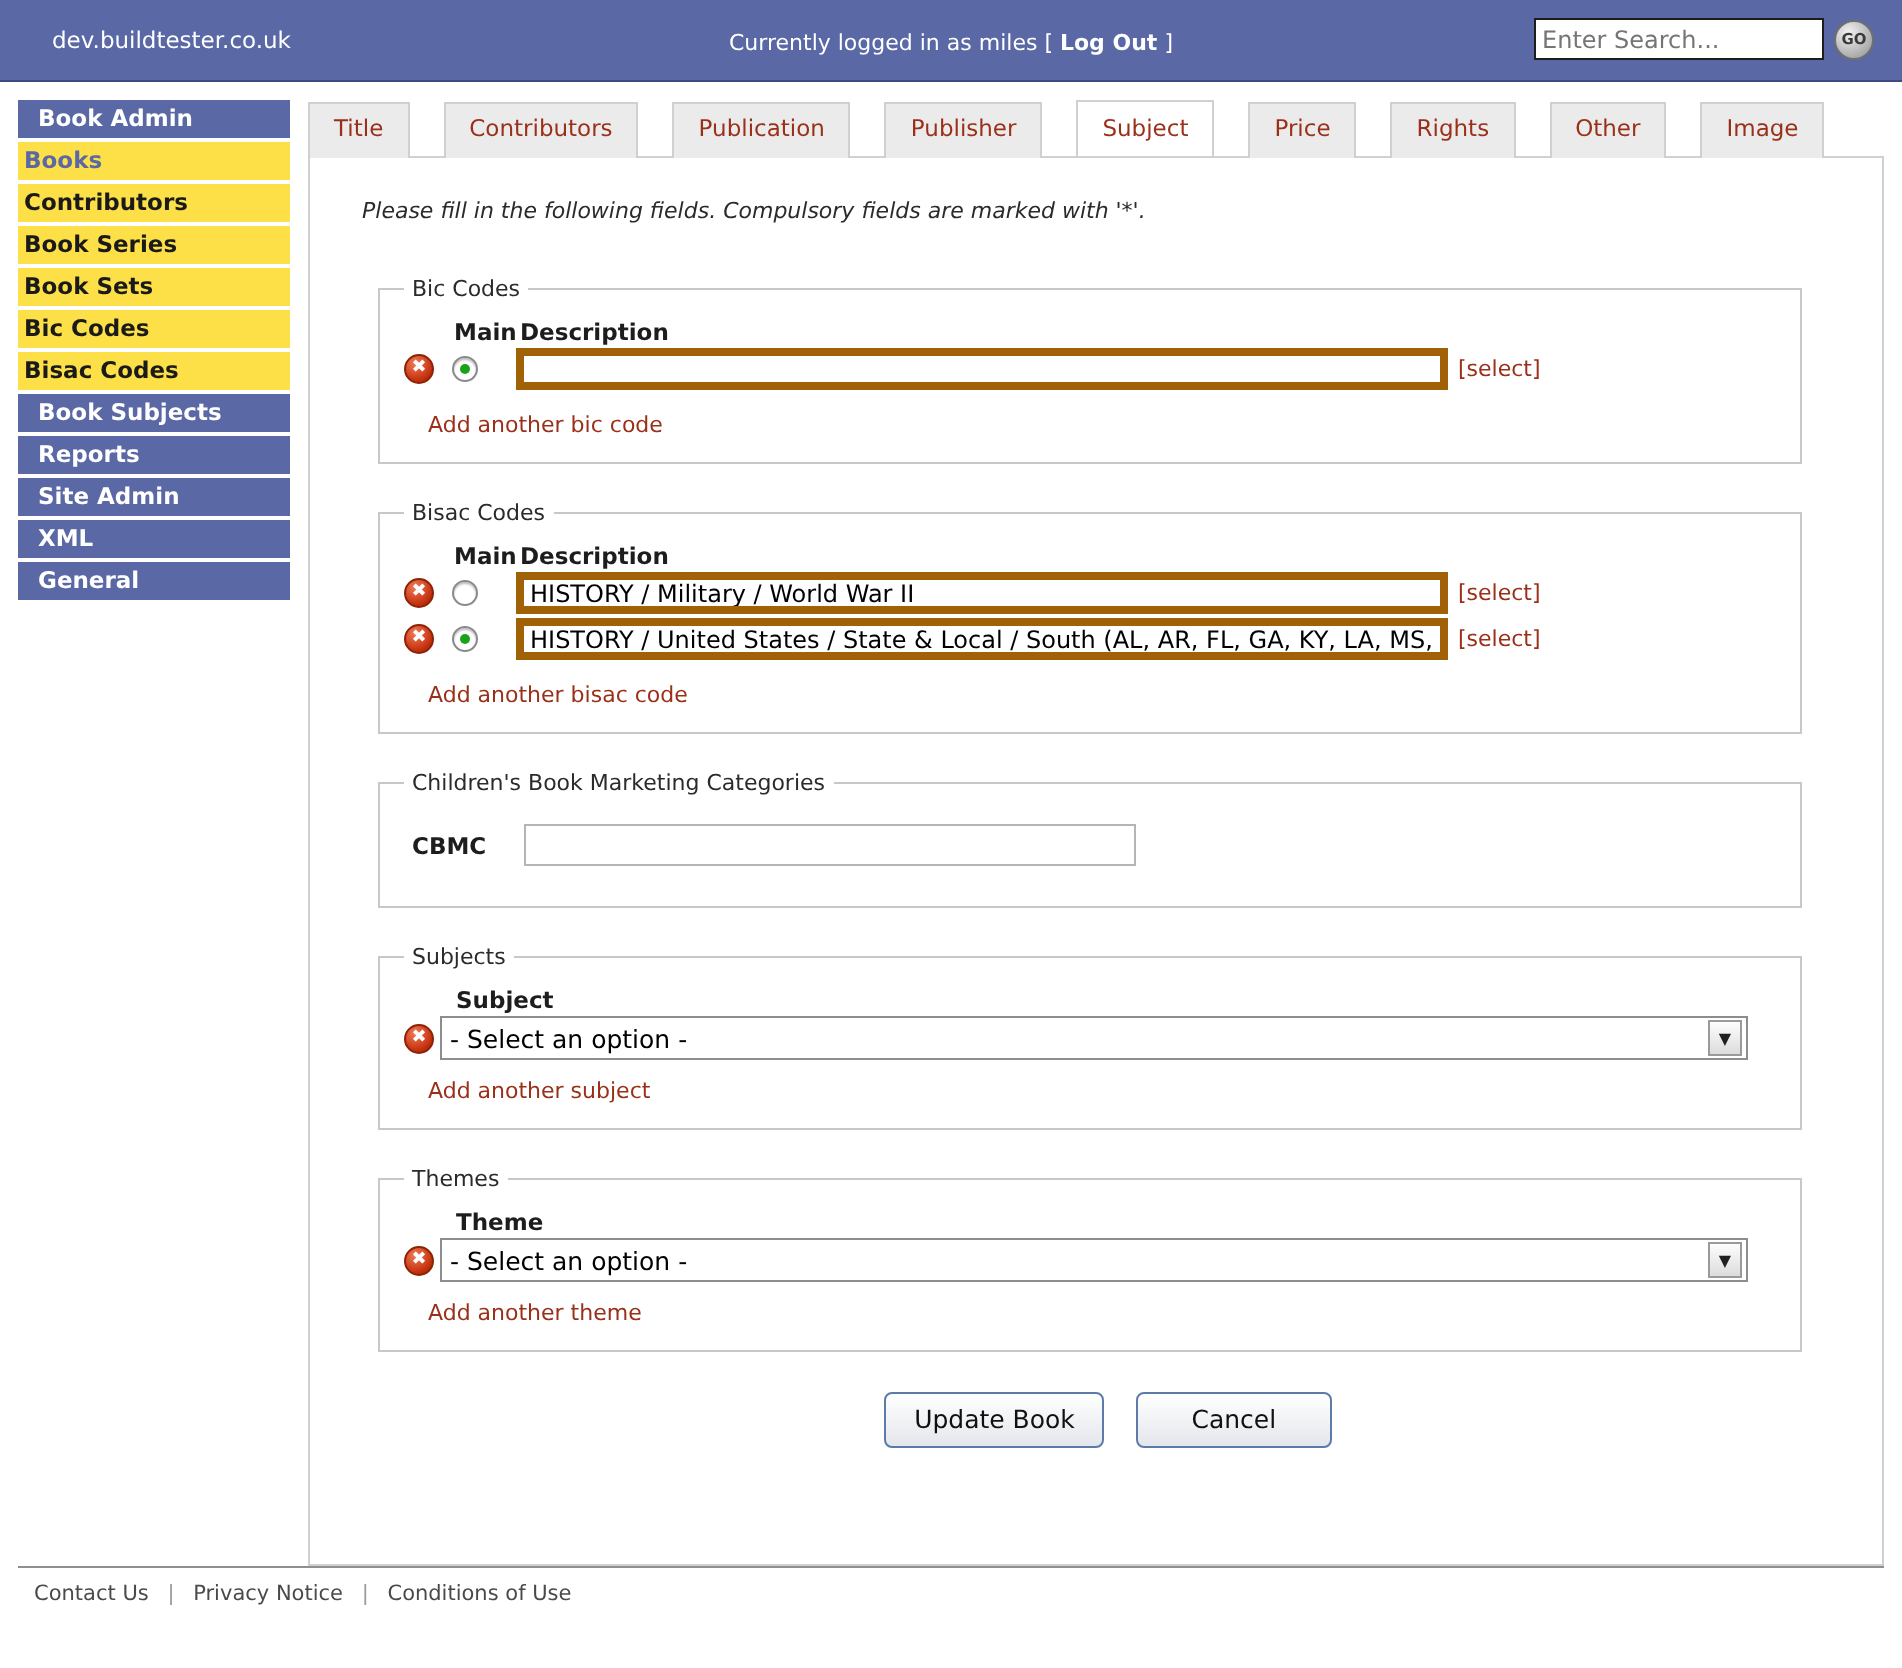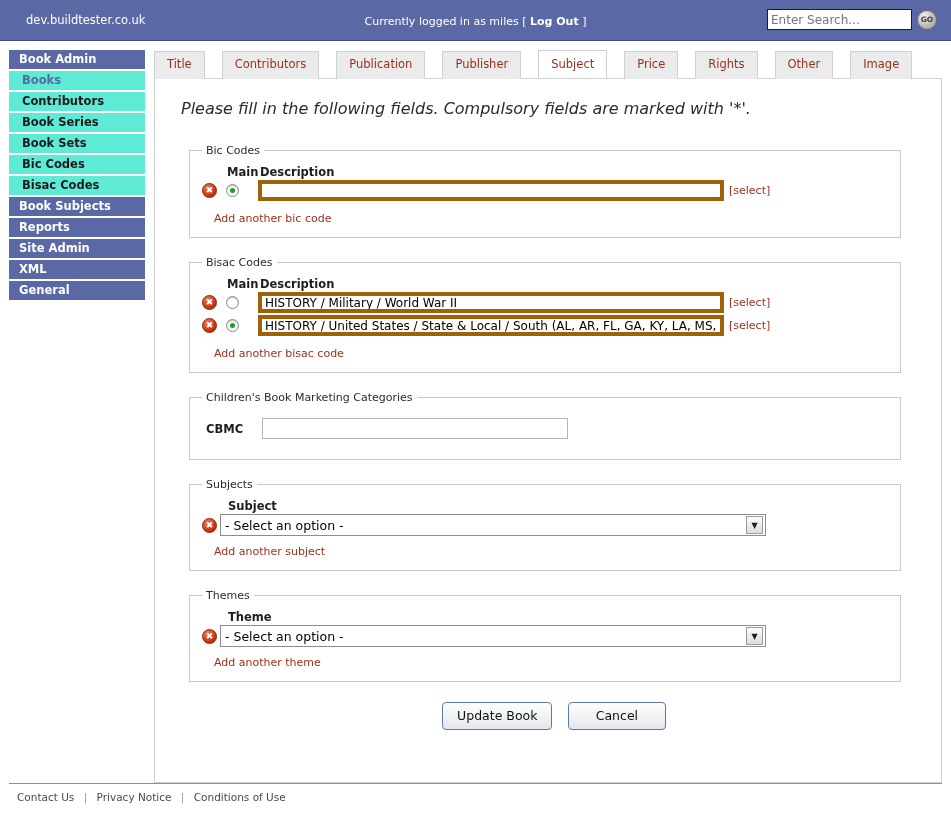--- a/index.html
+++ b/index.html
@@ -56,21 +56,21 @@
   .sidebar { width: 145px; padding: 9px 0 0 9px; flex: 0 0 145px; }
   .nav-head, .nav-sub {
     height: 19px; line-height: 19px;
     padding-left: 10px;
     margin-bottom: 2px;
     font-size: 11.5px; font-weight: bold;
     cursor: pointer;
     width: 136px;
   }
   .nav-head { background: #5a68a5; color: #ffffff; }
-  .nav-sub  { background: #5eead4; color: #1a1a1a; padding-left: 13px; }
+  .nav-sub  { background: #fde047; color: #1a1a1a; padding-left: 3px; }
   .nav-sub.active { color: #5a68a5; }
 
   
   .content { flex: 1; padding: 9px 9px 0 9px; }
   .panel {
     border: 1px solid #d0d0d0;
     background: #ffffff;
     padding: 0 0 18px 0;
     min-height: 705px;
   }
@@ -98,21 +98,21 @@
     background: #ffffff;
     color: #9a3019;
     z-index: 3;
     top: 0;
     padding-top: 6px;
     padding-bottom: 7px;
   }
 
   .inner { padding: 20px 22px 0 26px; }
   .intro {
-    font-style: italic; font-size: 16px; color: #2b2b2b;
+    font-style: italic; font-size: 11px; color: #2b2b2b;
     margin-bottom: 26px;
   }
 
   
   fieldset {
     border: 1px solid #c8c8c8;
     margin: 0 0 18px 8px;
     padding: 8px 12px 12px 12px;
     width: 712px;
   }
@@ -180,21 +180,21 @@
     width: 306px; font-size: 12px; padding: 1px 3px;
     font-family: "DejaVu Sans", "Liberation Sans", sans-serif;
   }
 
   .sel-label {
     font-weight: bold; font-size: 11.5px; color: #1d1d1d;
     margin: 0 0 1px 26px;
   }
   .sel-row { display: flex; align-items: center; }
   .selbox {
-    width: 546px; height: 22px;
+    width: 654px; height: 22px;
     border: 1px solid #8d8d8d;
     background: #fff;
     display: flex; align-items: center; justify-content: space-between;
     font-size: 12.5px; color: #000;
     padding-left: 4px;
     cursor: pointer;
     margin-left: 3px;
   }
   .selarrow {
     width: 17px; height: 18px;

